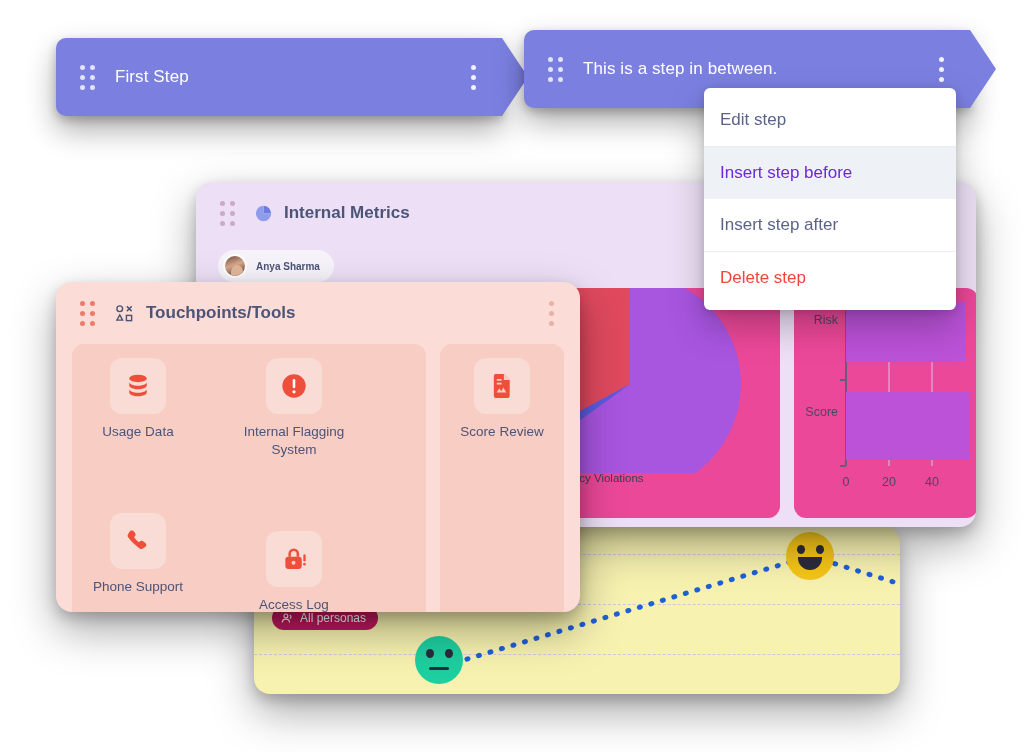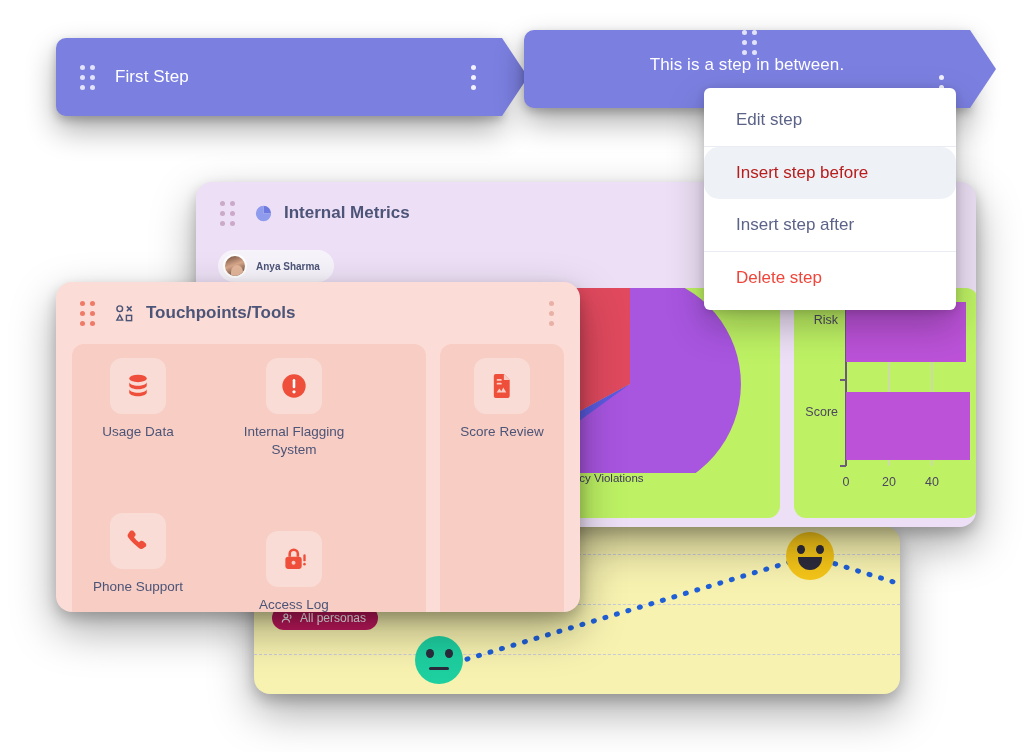--- a/index.html
+++ b/index.html
@@ -26,21 +26,21 @@
   .step-chip::after {
     content: "";
     position: absolute;
     right: -26px; top: 0;
     width: 0; height: 0;
     border-top: 39px solid transparent;
     border-bottom: 39px solid transparent;
     border-left: 26px solid #7b7fe0;
   }
   #step-1 { left: 56px; top: 38px; width: 446px; }
-  #step-2 { left: 524px; top: 30px; width: 446px; flex-direction: column; }
+  #step-2 { left: 524px; top: 30px; width: 446px; }
   .step-label {
     font-size: 17px;
     letter-spacing: .1px;
     white-space: nowrap;
   }
 
   
   .drag6 {
     display: grid;
     grid-template-columns: repeat(2, 5px);
@@ -67,25 +67,25 @@
     background: #ffffff;
     border-radius: 6px;
     box-shadow: 0 16px 36px rgba(0,0,0,.26), 0 2px 8px rgba(0,0,0,.14);
     overflow: hidden;
     z-index: 60;
     padding: 6px 0;
   }
   .menu-item {
     font-size: 17px;
     color: #5c6388;
-    padding: 16px 0 16px 32px;
+    padding: 16px 0 16px 16px;
     cursor: pointer;
     white-space: nowrap;
   }
-  .menu-item.active { background: #eef2f7; color: #b91c1c; border-radius: 15px; }
+  .menu-item.active { background: #eef2f7; color: #6d28d9; }
   .menu-item.danger { color: #f0453a; }
   .menu-sep { height: 1px; background: #e9ecf2; margin: 0; }
 
   
   .card {
     position: absolute;
     border-radius: 16px;
     box-shadow: 0 18px 44px rgba(0,0,0,.34), 0 6px 14px rgba(0,0,0,.2);
     overflow: hidden;
   }
@@ -124,21 +124,21 @@
     background: linear-gradient(160deg,#6b4a3a 0%,#d9a88b 45%,#4a3128 100%);
     margin-right: 9px; flex: 0 0 auto;
     border: 2px solid #fff;
     position: relative; overflow: hidden;
   }
   .avatar::after {
     content:""; position:absolute; left:6px; top:9px; width:12px; height:14px;
     border-radius:50% 50% 40% 40%; background:#e2b69a;
   }
   .metrics-body { display: flex; gap: 14px; padding: 0 16px 16px 16px; }
-  .panel { background: #bef264; border-radius: 12px; position: relative; }
+  .panel { background: #ec4899; border-radius: 12px; position: relative; }
   #panel-pie { width: 300px; height: 230px; }
   #panel-bar { width: 184px; height: 230px; }
 
   .legend-row { position: absolute; left: 14px; bottom: 10px; font-size: 11.5px; color: #3d3a5c; line-height: 20px; }
   .legend-line { display: flex; align-items: center; gap: 7px; white-space: nowrap; }
   .swatch { width: 22px; height: 13px; border-radius: 5px; display: inline-block; flex: 0 0 auto; }
 
   
   #card-touchpoints {
     left: 56px; top: 282px;

